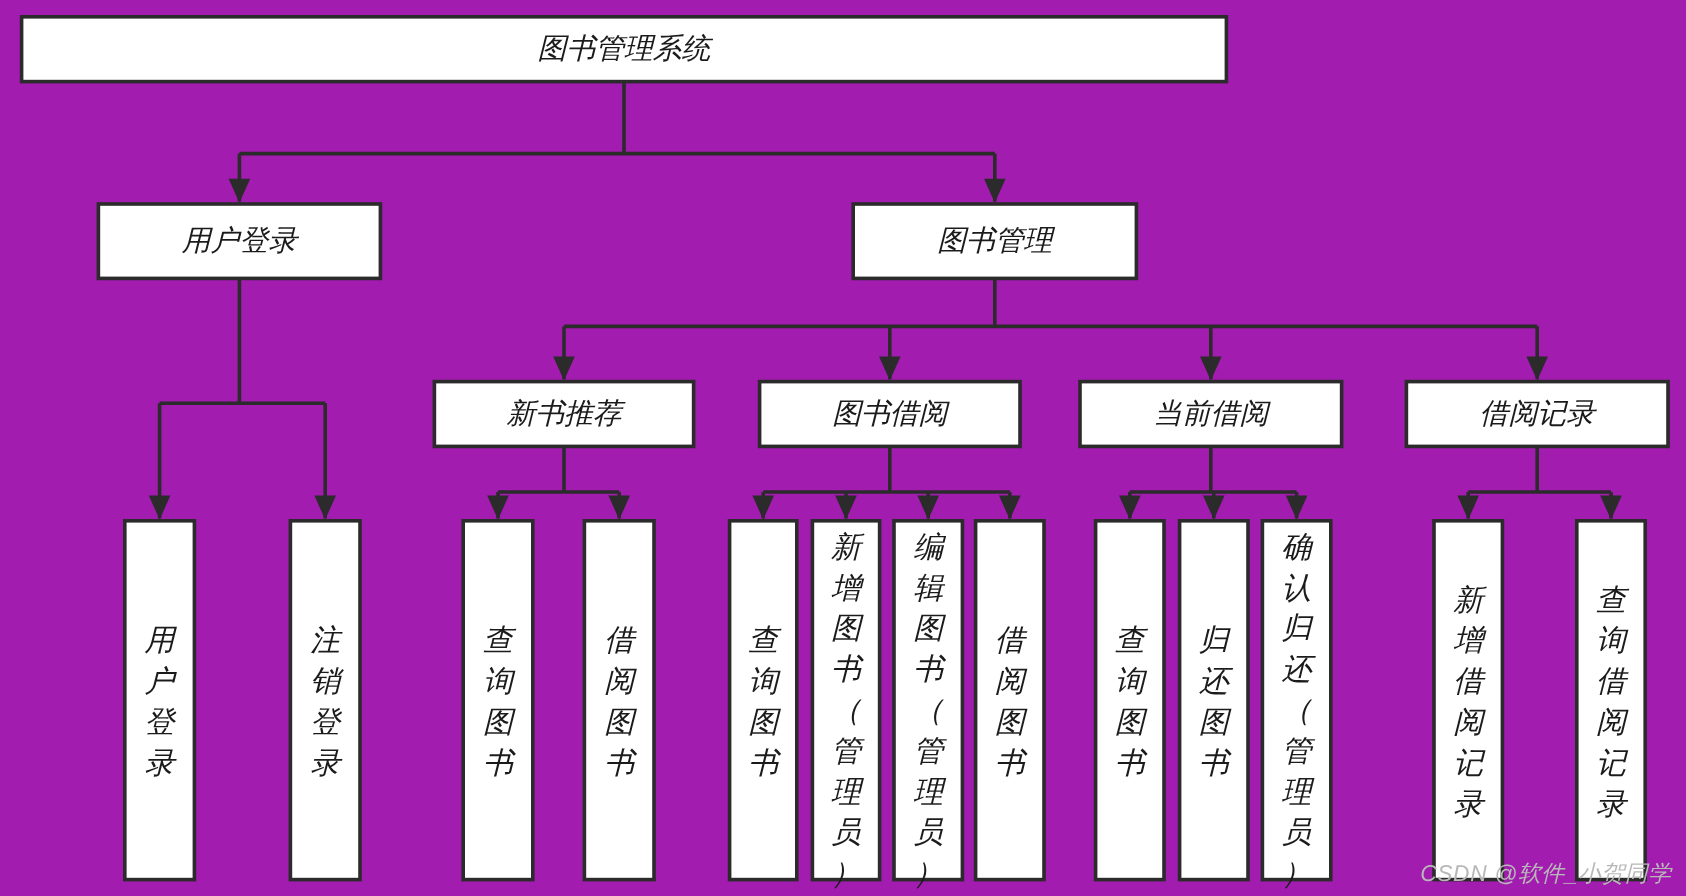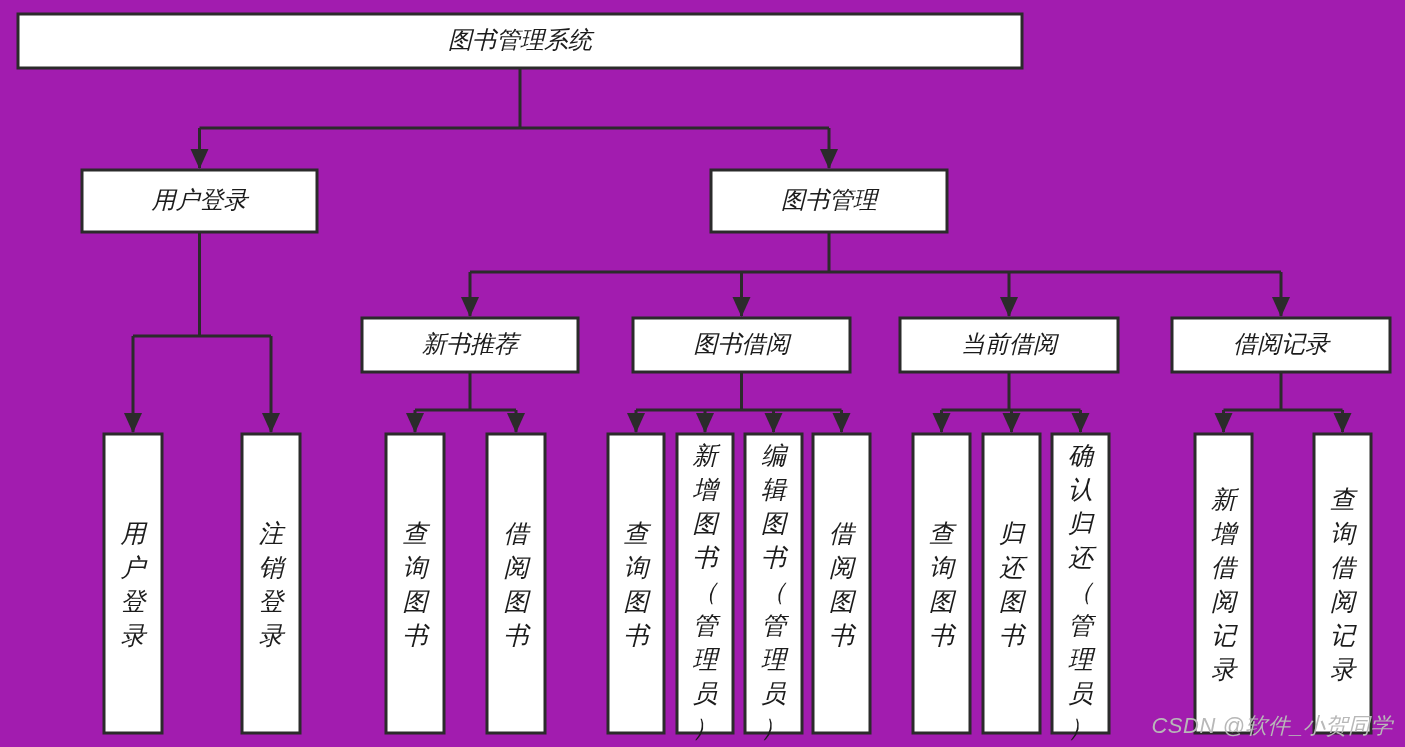--- a/index.html
+++ b/index.html
@@ -49,21 +49,21 @@
     fill: #1b1b1b;
     font-family: "Liberation Sans", "DejaVu Sans", sans-serif;
     font-size: 25px;
     text-anchor: middle;
   }
   .watermark-text {
     position: absolute;
     right: 12px;
     bottom: 6px;
     font-family: "Liberation Sans", "DejaVu Sans", sans-serif;
-    font-size: 22px;
+    font-size: 19px;
     color: #b8b8b8;
     white-space: nowrap;
     letter-spacing: 0.5px;
   }
 </style>
 </head>
 <body>
 
 <div id="diagram-root">
   <svg id="flow" viewBox="0 0 1405 747">

